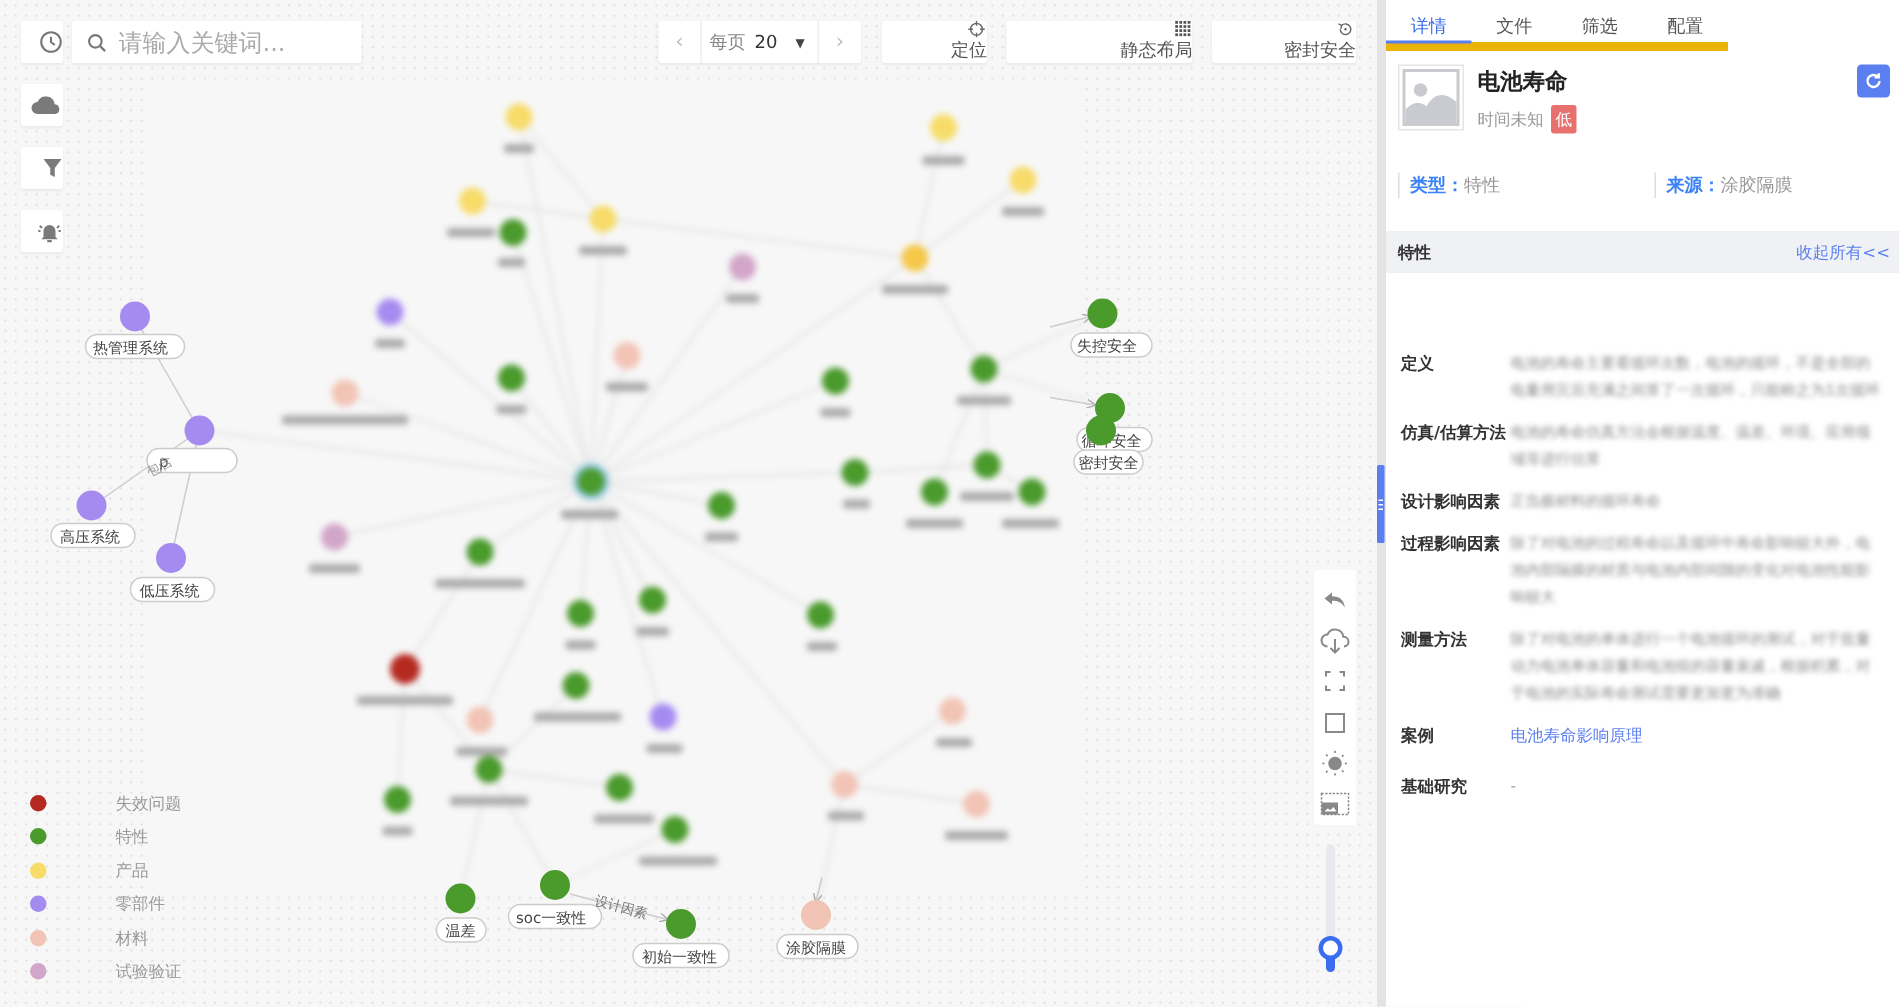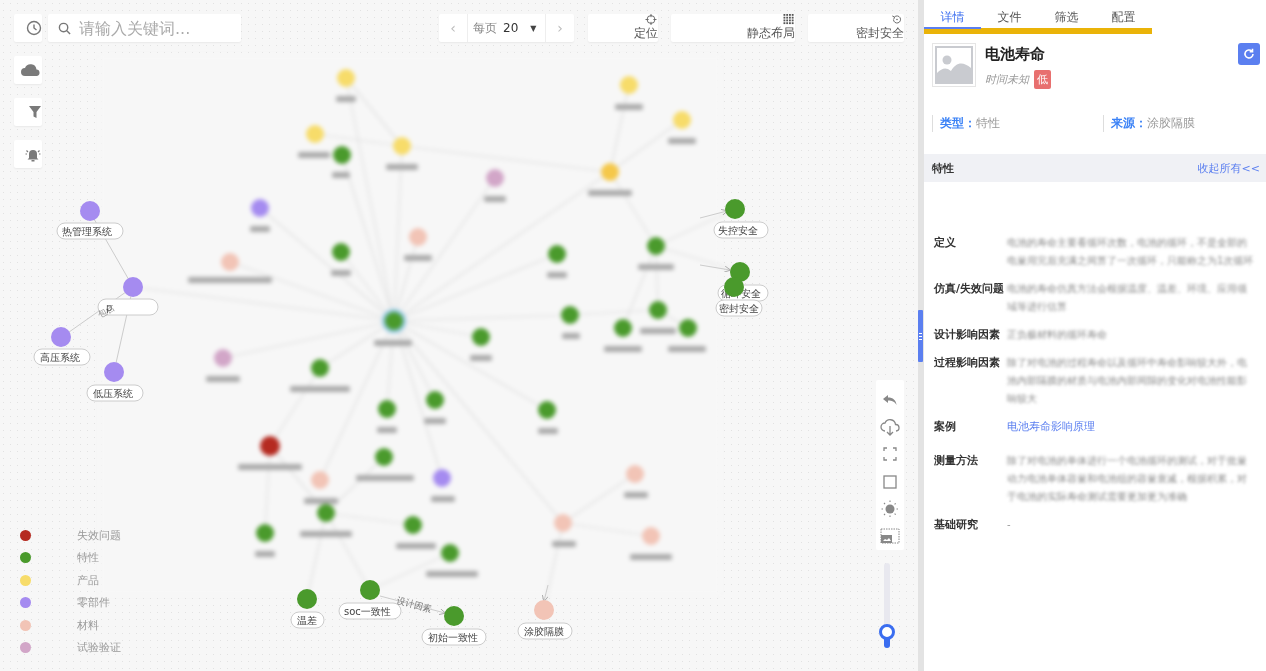--- a/index.html
+++ b/index.html
@@ -38,21 +38,21 @@
   .panel { position: absolute; left: 924px; top: 0; width: 342px; height: 671px; background: #fff; }
   .tabs { display: flex; height: 34px; border-bottom: 6px solid #eab308; width: 228px; margin-left: 0; justify-content: flex-end; }
   .tab { width: 57px; text-align: center; font-size: 12px; color: #555; line-height: 34px; position: relative; }
   .tab.active { color: #3a6df0; }
   .tab.active::after { content: ""; position: absolute; left: 0; right: 0; bottom: -1px; height: 2px; background: #5b7ff0; }
 
   .head { position: relative; height: 70px; }
   .thumb { position: absolute; left: 8px; top: 9px; width: 44px; height: 44px; border: 1px solid #e5e5e5; background: #fff; display: flex; align-items: center; justify-content: center; }
   .title { position: absolute; left: 61px; top: 11px; font-size: 15px; font-weight: bold; color: #222; }
   .meta { position: absolute; left: 61px; top: 36px; display: flex; align-items: center; gap: 5px; }
-  .meta .time { font-size: 11px; color: #999; font-style: italic; }
+  .meta .time { font-size: 11px; color: #999; }
   .meta .badge { background: #e8706f; color: #fff; font-size: 11px; padding: 2px 3px; border-radius: 2px; }
   .refresh { position: absolute; right: 6px; top: 9px; width: 22px; height: 22px; background: #5b7ff0; border-radius: 3px; display: flex; align-items: center; justify-content: center; }
 
   .info { display: flex; margin-top: 8px; height: 22px; align-items: center; }
   .info .cell { flex: 1; display: flex; align-items: center; font-size: 12px; border-left: 1px solid #ddd; padding-left: 7px; margin-left: 8px; }
   .info .k { font-weight: bold; color: #3b82f6; }
   .info .v { color: #999; }
 
   .section-head { margin-top: 20px; height: 28px; background: #f0f1f5; display: flex; align-items: center; justify-content: space-between; padding: 0 6px 0 8px; }
   .section-head .t { font-size: 11px; font-weight: bold; color: #333; }
@@ -484,37 +484,37 @@
     <span class="t">特性</span>
     <span class="a">收起所有&lt;&lt;</span>
   </div>
 
   <div class="props">
     <div class="prop">
         <div class="pk">定义</div>
         <div class="pv">电池的寿命主要看循环次数，电池的循环，不是全部的电量用完后充满之间算了一次循环，只能称之为1次循环</div>
       </div>
     <div class="prop">
-        <div class="pk">仿真/失效问题</div>
+        <div class="pk">仿真/估算方法</div>
         <div class="pv">电池的寿命仿真方法会根据温度、温差、环境、应用领域等进行估算</div>
       </div>
     <div class="prop">
         <div class="pk">设计影响因素</div>
         <div class="pv">正负极材料的循环寿命</div>
       </div>
     <div class="prop">
         <div class="pk">过程影响因素</div>
         <div class="pv">除了对电池的过程寿命以及循环中寿命影响较大外，电池内部隔膜的材质与电池内部间隙的变化对电池性能影响较大</div>
       </div>
+    <div class="prop">
+        <div class="pk">测量方法</div>
+        <div class="pv">除了对电池的单体进行一个电池循环的测试，对于批量动力电池单体容量和电池组的容量衰减，根据积累，对于电池的实际寿命测试需要更加更为准确</div>
+      </div>
     <div class="prop" style="margin-top:4px;margin-bottom:16px;">
         <div class="pk">案例</div>
         <div class="pv clear link">电池寿命影响原理</div>
       </div>
     <div class="prop">
-        <div class="pk">测量方法</div>
-        <div class="pv">除了对电池的单体进行一个电池循环的测试，对于批量动力电池单体容量和电池组的容量衰减，根据积累，对于电池的实际寿命测试需要更加更为准确</div>
-      </div>
-    <div class="prop">
         <div class="pk">基础研究</div>
         <div class="pv clear dash">-</div>
       </div>
   </div>
 </div>
 
 </body></html>

